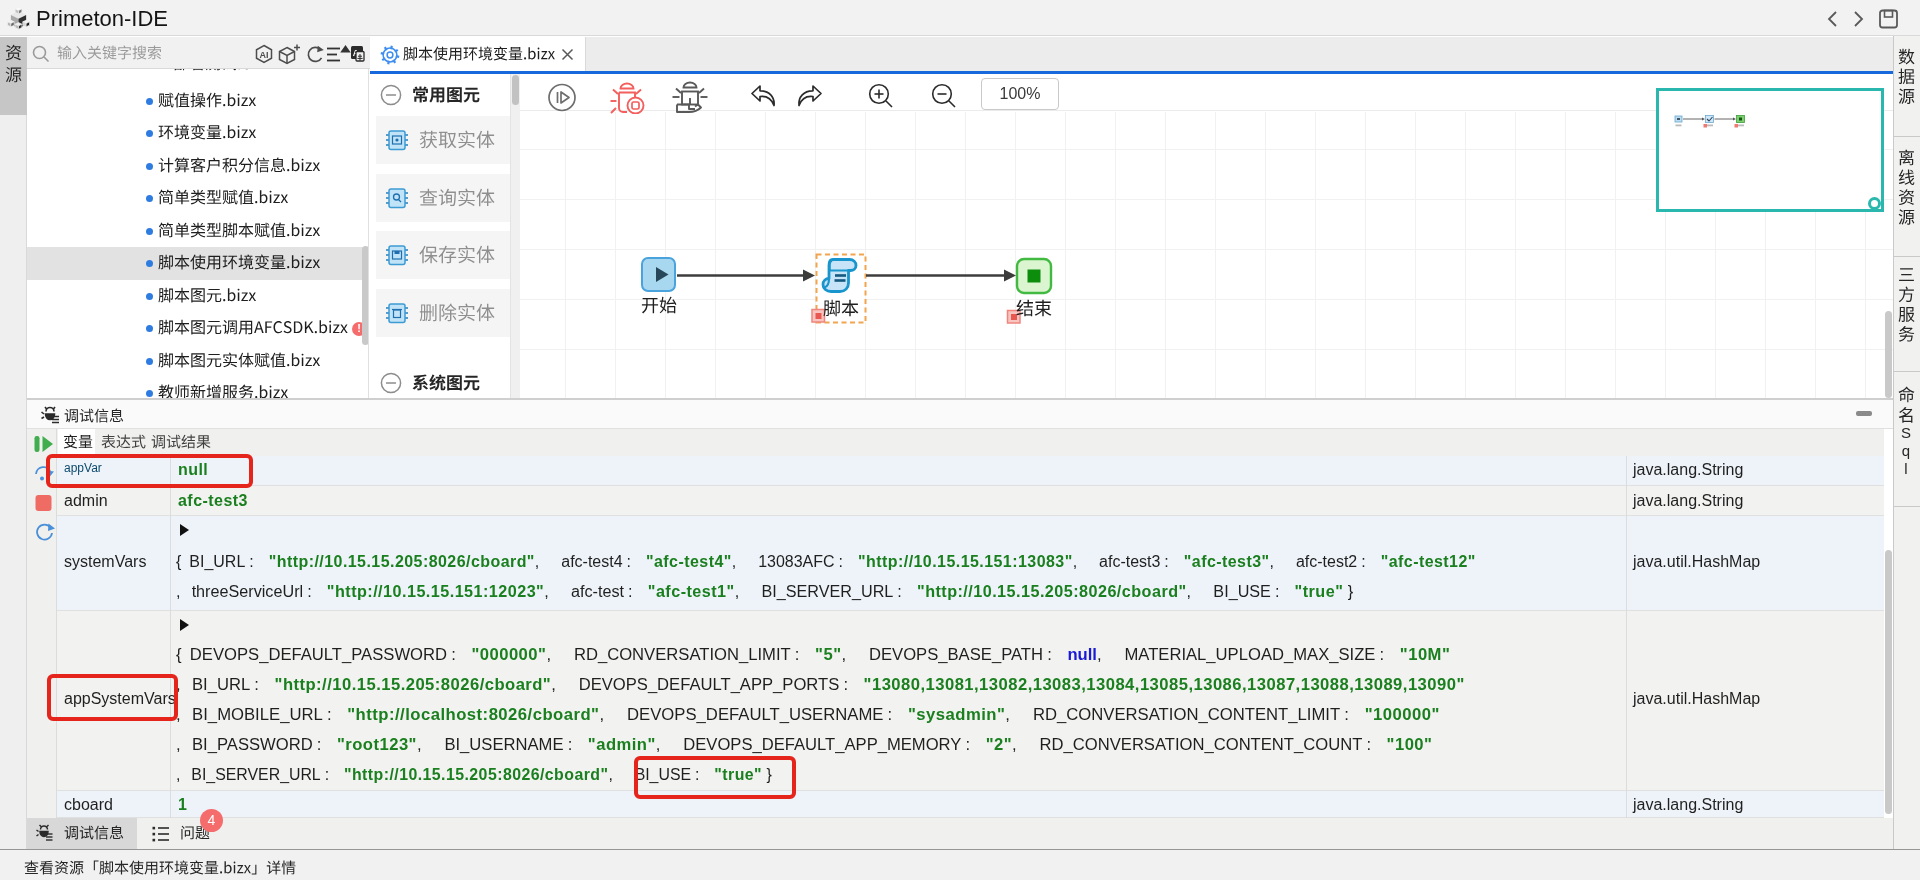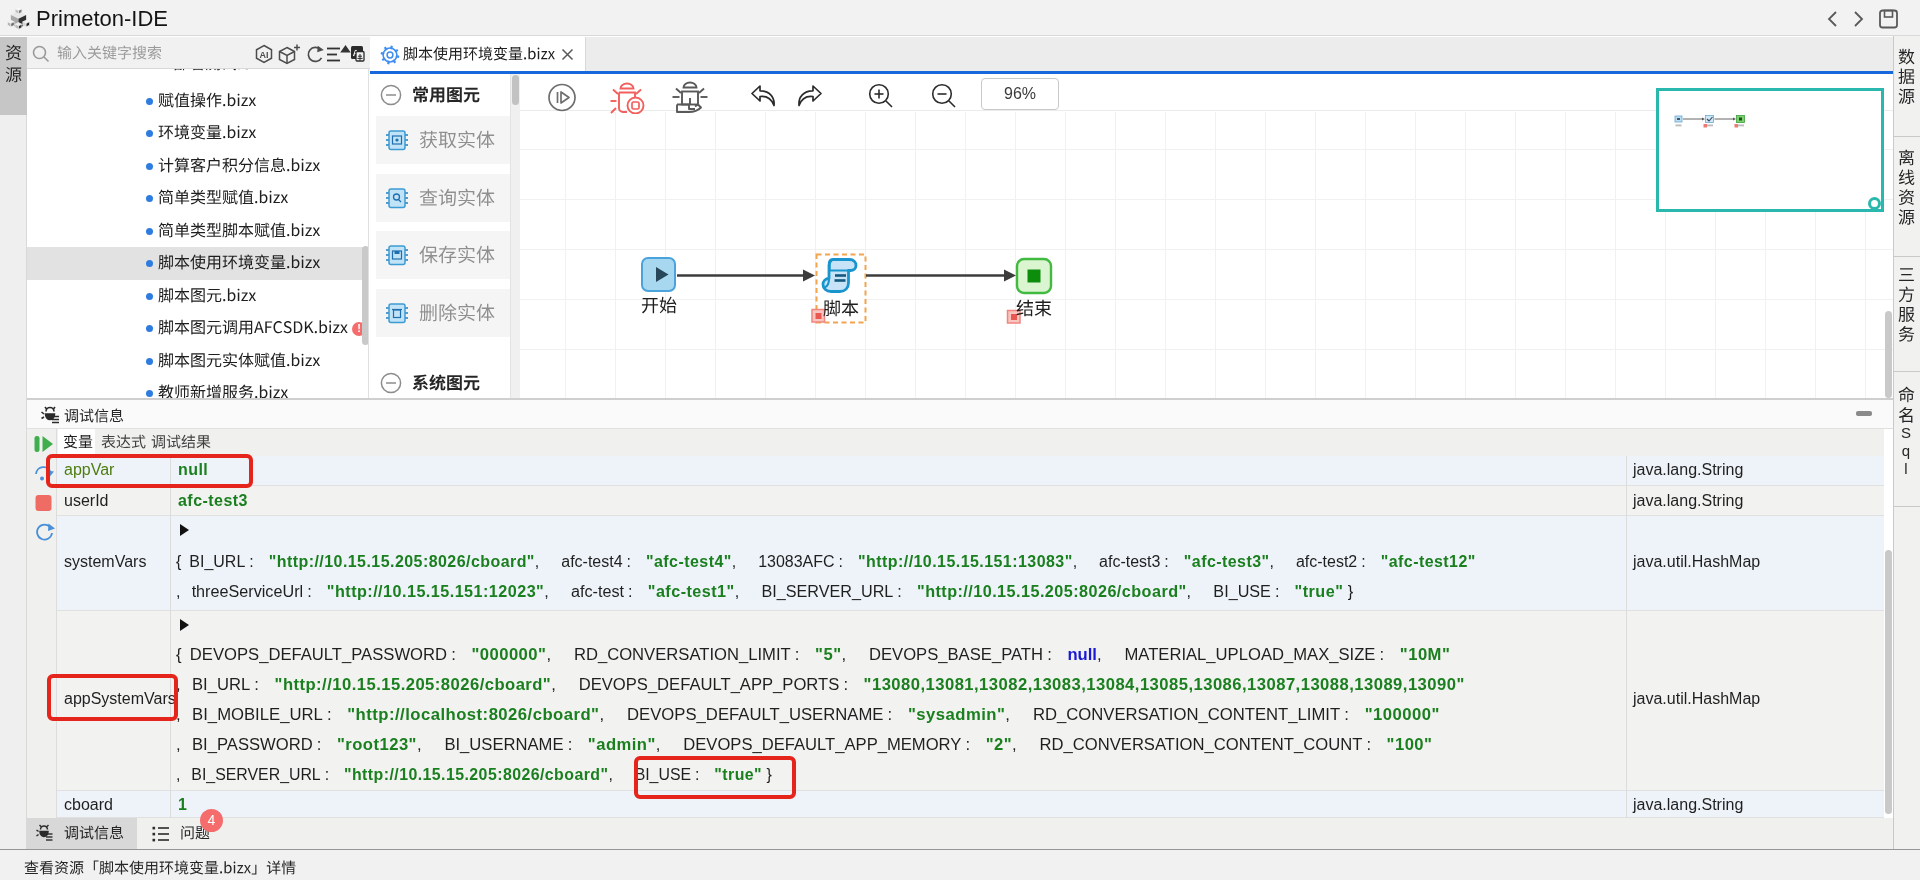--- a/index.html
+++ b/index.html
@@ -262,21 +262,21 @@
 <g fill="none" stroke="#2b2b2b" stroke-width="1.6">
 <circle cx="331" cy="13" r="9.3"></circle>
         <line x1="338" y1="20" x2="344" y2="26"></line>
 <line x1="326.5" y1="13" x2="335.5" y2="13"></line>
         <line x1="331" y1="8.5" x2="331" y2="17.5"></line>
 <circle cx="394" cy="13" r="9.3"></circle>
         <line x1="401" y1="20" x2="407" y2="26"></line>
 <line x1="389.5" y1="13" x2="398.5" y2="13"></line>
 </g>
 </svg>
-<div class="abs" style="left:981px;top:78px;width:78px;height:32px;background:#fff;border:1.5px solid #c9c9c9;border-radius:4px;font-size:16px;color:#3a3a3a;text-align:center;line-height:29px">96%</div>
+<div class="abs" style="left:981px;top:78px;width:78px;height:32px;background:#fff;border:1.5px solid #c9c9c9;border-radius:4px;font-size:16px;color:#3a3a3a;text-align:center;line-height:29px">100%</div>
 <svg class="abs" style="left:520px;top:112px" width="1373" height="286" viewBox="0 0 1373 286">
 <g>
 <rect x="122" y="146" width="33" height="33" rx="6" fill="#a8d8f0" stroke="#4aa3dc" stroke-width="2"></rect>
 <polygon points="136,155 136,170 148.5,162.5" fill="#274659"></polygon>
 <line x1="157" y1="163.5" x2="283" y2="163.5" stroke="#3c3c3c" stroke-width="2.4"></line>
 <polygon points="283,157.5 295,163.5 283,169.5" fill="#3c3c3c"></polygon>
 <rect x="296.5" y="142.5" width="49" height="68" fill="#fff" stroke="#f2a54e" stroke-width="2" stroke-dasharray="5,3.5"></rect>
 <g transform="translate(300,145)">
 <path d="M13 2.5 L29.5 2.5 C33.5 2.5 36 5 36 8.5 C36 11.5 33.5 13.5 30.5 13.5 L28.5 13.5 L28.5 26 C28.5 31 25 34.5 20 34.5 L11 34.5 C6.5 34.5 3 31.5 3 27.5 C3 24 5.5 21.5 9 21.5 L9 8.5 C9 5 10.5 2.5 13 2.5 Z" fill="#c7e3f7" stroke="#1895cc" stroke-width="2.8" stroke-linejoin="round"></path>
 <path d="M13 2.5 C11 3.5 9.5 5.5 9.5 8.5 L9.5 13.5 L30.5 13.5" fill="none" stroke="#1895cc" stroke-width="2.2"></path>
@@ -385,24 +385,24 @@
       <path d="M1.6 1.6C2.4 2.3 3.4 3.3 3.8 4L4.6 3.2C4.2 2.5 3.1 1.6 2.3 0.9ZM0.6 5.3V6.4H2.8V11.6C2.8 12.4 2.2 13 1.9 13.2C2.1 13.4 2.5 13.8 2.6 14C2.8 13.7 3.2 13.4 5.2 11.8C5 12.5 4.7 13.2 4.2 13.8C4.5 13.9 4.9 14.2 5.1 14.4C6.5 12.3 6.8 9.2 6.8 6.9V2.3H12.8V13C12.8 13.3 12.8 13.3 12.5 13.3C12.3 13.3 11.6 13.3 10.8 13.3C11 13.6 11.2 14.1 11.2 14.4C12.3 14.4 12.9 14.3 13.3 14.2C13.7 14 13.9 13.6 13.9 13V1.3H5.7V6.9C5.7 8.3 5.7 10 5.3 11.5C5.2 11.3 5 11 5 10.7L3.9 11.6V5.3ZM9.3 2.7V4H7.7V4.9H9.3V6.4H7.3V7.2H12.3V6.4H10.2V4.9H11.9V4H10.2V2.7ZM7.7 8.5V12.7H8.5V12H11.7V8.5ZM8.5 9.3H10.8V11.1H8.5Z M16.8 1.6C17.6 2.2 18.5 3.2 19 3.8L19.8 3C19.3 2.4 18.3 1.5 17.6 0.9ZM26.7 1.3C27.3 1.9 28 2.8 28.3 3.4L29.1 2.9C28.8 2.3 28.1 1.4 27.4 0.8ZM15.8 5.3V6.4H17.8V11.8C17.8 12.4 17.4 12.9 17.1 13C17.3 13.3 17.6 13.7 17.7 14C17.9 13.7 18.3 13.5 20.9 11.7C20.8 11.5 20.6 11.1 20.6 10.8L18.9 11.9V5.3ZM25.1 0.7 25.2 3.7H20.2V4.8H25.2C25.5 10.5 26.2 14.3 28 14.4C28.6 14.4 29.2 13.7 29.5 11.2C29.3 11.1 28.8 10.8 28.6 10.6C28.5 12 28.3 12.9 28.1 12.9C27.1 12.8 26.5 9.4 26.3 4.8H29.4V3.7H26.3C26.2 2.7 26.2 1.7 26.2 0.7ZM20.4 12.3 20.7 13.3C22 13 23.6 12.5 25.2 12L25 11L23.3 11.5V8H24.7V7H20.7V8H22.2V11.8Z M30.5 12.4 30.7 13.6C32.2 13.2 34.2 12.8 36.1 12.4L36 11.3C34 11.7 31.9 12.2 30.5 12.4ZM30.8 6.8C31.1 6.7 31.4 6.6 33.3 6.4C32.7 7.3 32 8.1 31.8 8.4C31.3 8.9 30.9 9.3 30.6 9.3C30.7 9.6 30.9 10.2 30.9 10.4C31.3 10.2 31.8 10.1 36 9.4C36 9.1 36 8.7 36 8.4L32.6 8.9C33.8 7.6 35 6 36 4.4L35 3.8C34.7 4.3 34.4 4.8 34 5.4L32.1 5.5C32.9 4.3 33.8 2.7 34.5 1.2L33.3 0.7C32.7 2.4 31.6 4.3 31.3 4.8C31 5.3 30.7 5.6 30.4 5.7C30.6 6 30.8 6.6 30.8 6.8ZM39.6 0.6V2.6H36.1V3.7H39.6V6H36.5V7.1H43.9V6H40.7V3.7H44.1V2.6H40.7V0.6ZM36.9 8.6V14.4H38V13.7H42.4V14.3H43.5V8.6ZM38 12.7V9.7H42.4V12.7Z M47.4 1.3V7.3H51.9V8.6H45.9V9.6H51C49.6 11 47.5 12.3 45.5 13C45.8 13.2 46.1 13.6 46.3 13.9C48.3 13.2 50.5 11.7 51.9 10.1V14.4H53.1V10C54.6 11.6 56.8 13.1 58.7 13.8C58.9 13.5 59.2 13.1 59.5 12.9C57.6 12.3 55.4 11 54 9.6H59.1V8.6H53.1V7.3H57.7V1.3ZM48.5 4.8H51.9V6.3H48.5ZM53.1 4.8H56.5V6.3H53.1ZM48.5 2.3H51.9V3.8H48.5ZM53.1 2.3H56.5V3.8H53.1Z" fill="#404040"></path>
     </svg>
 <div class="abs" style="left:57px;top:455.5px;width:1827px;height:362.5px;background:#fff;font-size:16px;color:#1f1f1f"></div>
 <div class="abs" style="left:57px;top:455.5px;width:1827px;height:30px;background:#eef3f9;border-bottom:1px solid #e0e0e0"></div>
 <div class="abs" style="left:57px;top:485.5px;width:1827px;height:30px;background:#f2f2f0;border-bottom:1px solid #e0e0e0"></div>
 <div class="abs" style="left:57px;top:515.5px;width:1827px;height:95px;background:#eef3f9;border-bottom:1px solid #e0e0e0"></div>
 <div class="abs" style="left:57px;top:610.5px;width:1827px;height:180.5px;background:#f2f2f0;border-bottom:1px solid #e0e0e0"></div>
 <div class="abs" style="left:57px;top:791px;width:1827px;height:27px;background:#eef3f9;border-bottom:1px solid #e0e0e0"></div>
 <div class="abs" style="left:169.5px;top:455.5px;width:1px;height:362.5px;background:#dcdcdc"></div>
 <div class="abs" style="left:1626px;top:455.5px;width:1px;height:362.5px;background:#dcdcdc"></div>
-<div class="abs" style="left:64px;top:461px;font-size:16px;color:#4d7c0f;white-space:pre">appVar</div>
+<div class="abs" style="left:64px;top:461px;font-size:12px;color:#0c4a6e;white-space:pre">appVar</div>
 <div class="abs" style="left:178px;top:461px;font-size:16px;color:#1f1f1f;white-space:pre"><b class="gv">null</b></div>
 <div class="abs" style="left:1633px;top:461px;font-size:16px;color:#1f1f1f;white-space:pre">java.lang.String</div>
-<div class="abs" style="left:64px;top:491.5px;font-size:16px;color:#1f1f1f;white-space:pre">userId</div>
+<div class="abs" style="left:64px;top:491.5px;font-size:16px;color:#1f1f1f;white-space:pre">admin</div>
 <div class="abs" style="left:178px;top:491.5px;font-size:16px;color:#1f1f1f;white-space:pre"><b class="gv">afc-test3</b></div>
 <div class="abs" style="left:1633px;top:491.5px;font-size:16px;color:#1f1f1f;white-space:pre">java.lang.String</div>
 <div class="abs" style="left:64px;top:553px;font-size:16px;color:#1f1f1f;white-space:pre">systemVars</div>
 <div class="abs" style="left:1633px;top:553px;font-size:16px;color:#1f1f1f;white-space:pre">java.util.HashMap</div>
 <div class="abs" style="left:180px;top:523.5px;width:0;height:0;border-left:9px solid #111;border-top:6.5px solid transparent;border-bottom:6.5px solid transparent"></div>
 <div class="abs" style="left:176px;top:553px;font-size:16px;color:#1f1f1f;white-space:pre;transform:scaleX(0.9985);transform-origin:0 0">{<span style="padding-left:8px"></span>BI_URL<span style="padding-left:4px;padding-right:15px">:</span><b class="gv">"http://10.15.15.205:8026/cboard"</b>,<span style="padding-left:22px"></span>afc-test4<span style="padding-left:4px;padding-right:15px">:</span><b class="gv">"afc-test4"</b>,<span style="padding-left:22px"></span>13083AFC<span style="padding-left:4px;padding-right:15px">:</span><b class="gv">"http://10.15.15.151:13083"</b>,<span style="padding-left:22px"></span>afc-test3<span style="padding-left:4px;padding-right:15px">:</span><b class="gv">"afc-test3"</b>,<span style="padding-left:22px"></span>afc-test2<span style="padding-left:4px;padding-right:15px">:</span><b class="gv">"afc-test12"</b></div>
 <div class="abs" style="left:176px;top:583px;font-size:16px;color:#1f1f1f;white-space:pre;transform:scaleX(1.0112);transform-origin:0 0">,<span style="padding-left:11px"></span>threeServiceUrl<span style="padding-left:4px;padding-right:15px">:</span><b class="gv">"http://10.15.15.151:12023"</b>,<span style="padding-left:22px"></span>afc-test<span style="padding-left:4px;padding-right:15px">:</span><b class="gv">"afc-test1"</b>,<span style="padding-left:22px"></span>BI_SERVER_URL<span style="padding-left:4px;padding-right:15px">:</span><b class="gv">"http://10.15.15.205:8026/cboard"</b>,<span style="padding-left:22px"></span>BI_USE<span style="padding-left:4px;padding-right:15px">:</span><b class="gv">"true"</b> }</div>
 <div class="abs" style="left:64px;top:690px;font-size:16px;color:#1f1f1f;white-space:pre">appSystemVars</div>
 <div class="abs" style="left:1633px;top:690px;font-size:16px;color:#1f1f1f;white-space:pre">java.util.HashMap</div>
 <div class="abs" style="left:180px;top:618.5px;width:0;height:0;border-left:9px solid #111;border-top:6.5px solid transparent;border-bottom:6.5px solid transparent"></div>

